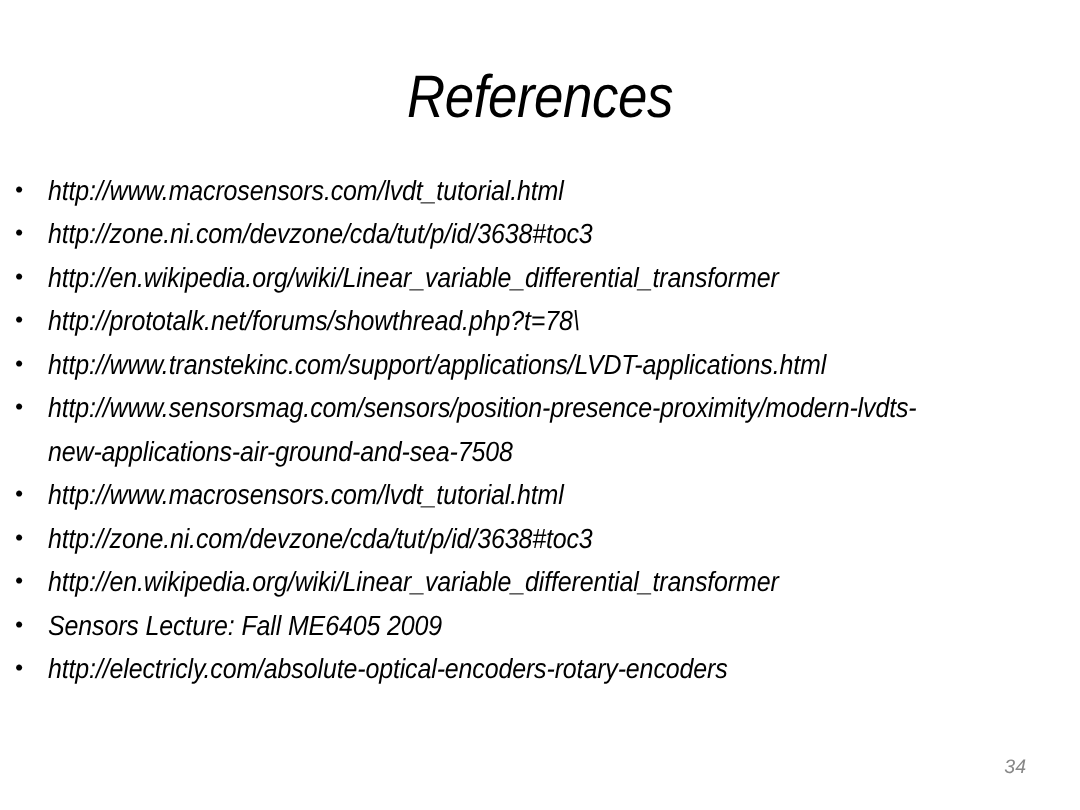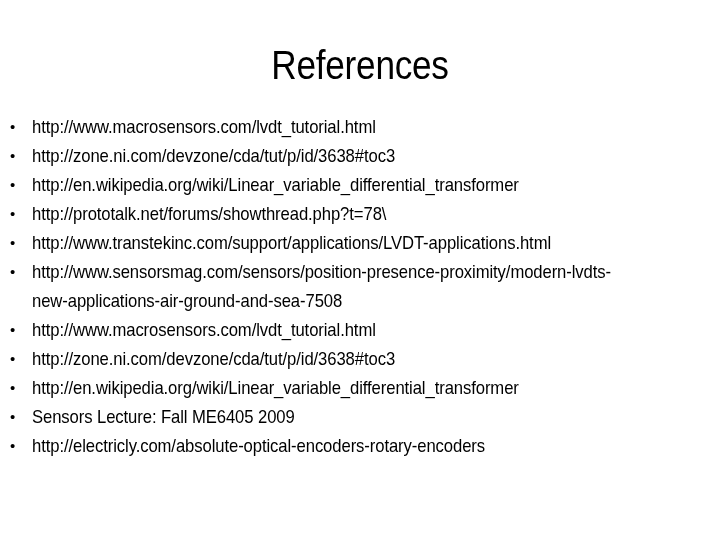--- a/index.html
+++ b/index.html
@@ -13,20 +13,21 @@
     font-family: "Liberation Sans", "DejaVu Sans", sans-serif;
     color: #000000;
     overflow: hidden;
     position: relative;
   }
   .slide {
     position: relative;
     width: 640px;
     height: 540px;
     background: #ffffff;
+    font-style: italic;
   }
   .slide-title {
     position: absolute;
     top: 42px;
     left: 0;
     width: 720px;
     text-align: center;
     font-size: 40px;
     line-height: 46px;
     font-weight: 400;
@@ -127,14 +128,15 @@
     <li class="bullet-row">
       <span class="bullet-marker">•</span>
       <span class="bullet-text">Sensors Lecture: Fall ME6405 2009</span>
     </li>
     <li class="bullet-row">
       <span class="bullet-marker">•</span>
       <span class="bullet-text">http://electricly.com/absolute-optical-encoders-rotary-encoders</span>
     </li>
   </ul>
 
+  <div class="page-number">34</div>
 
 </div>
 
 </body></html>

